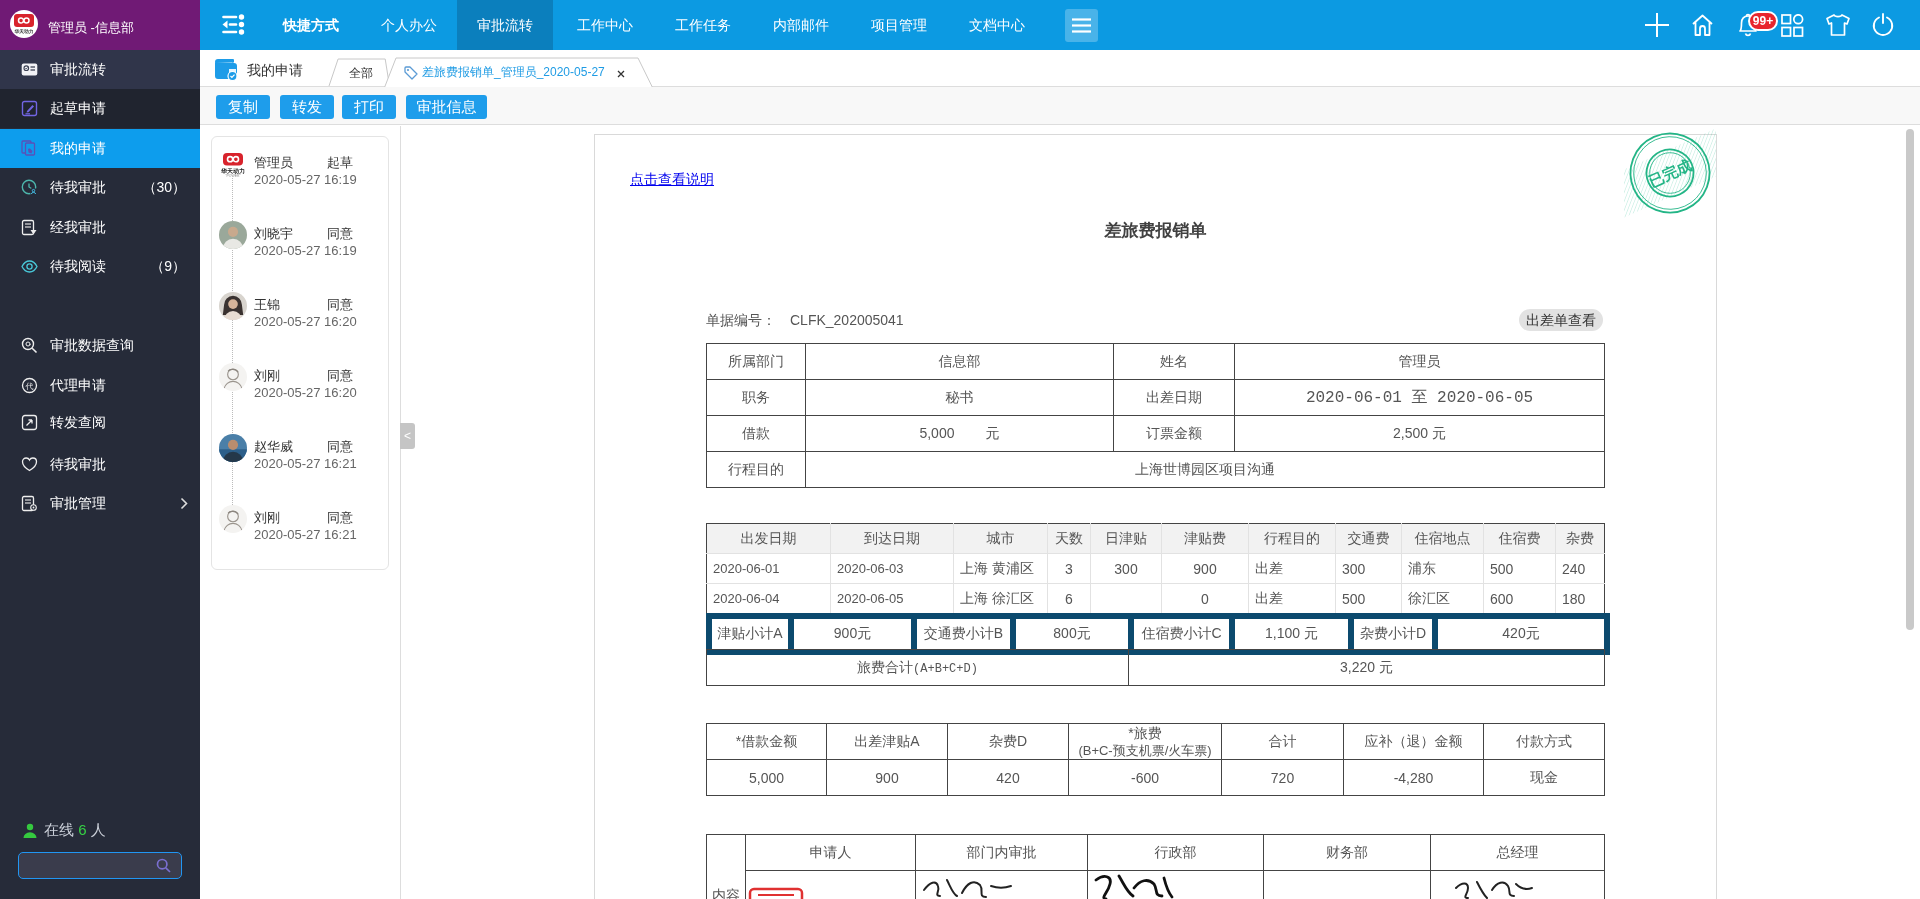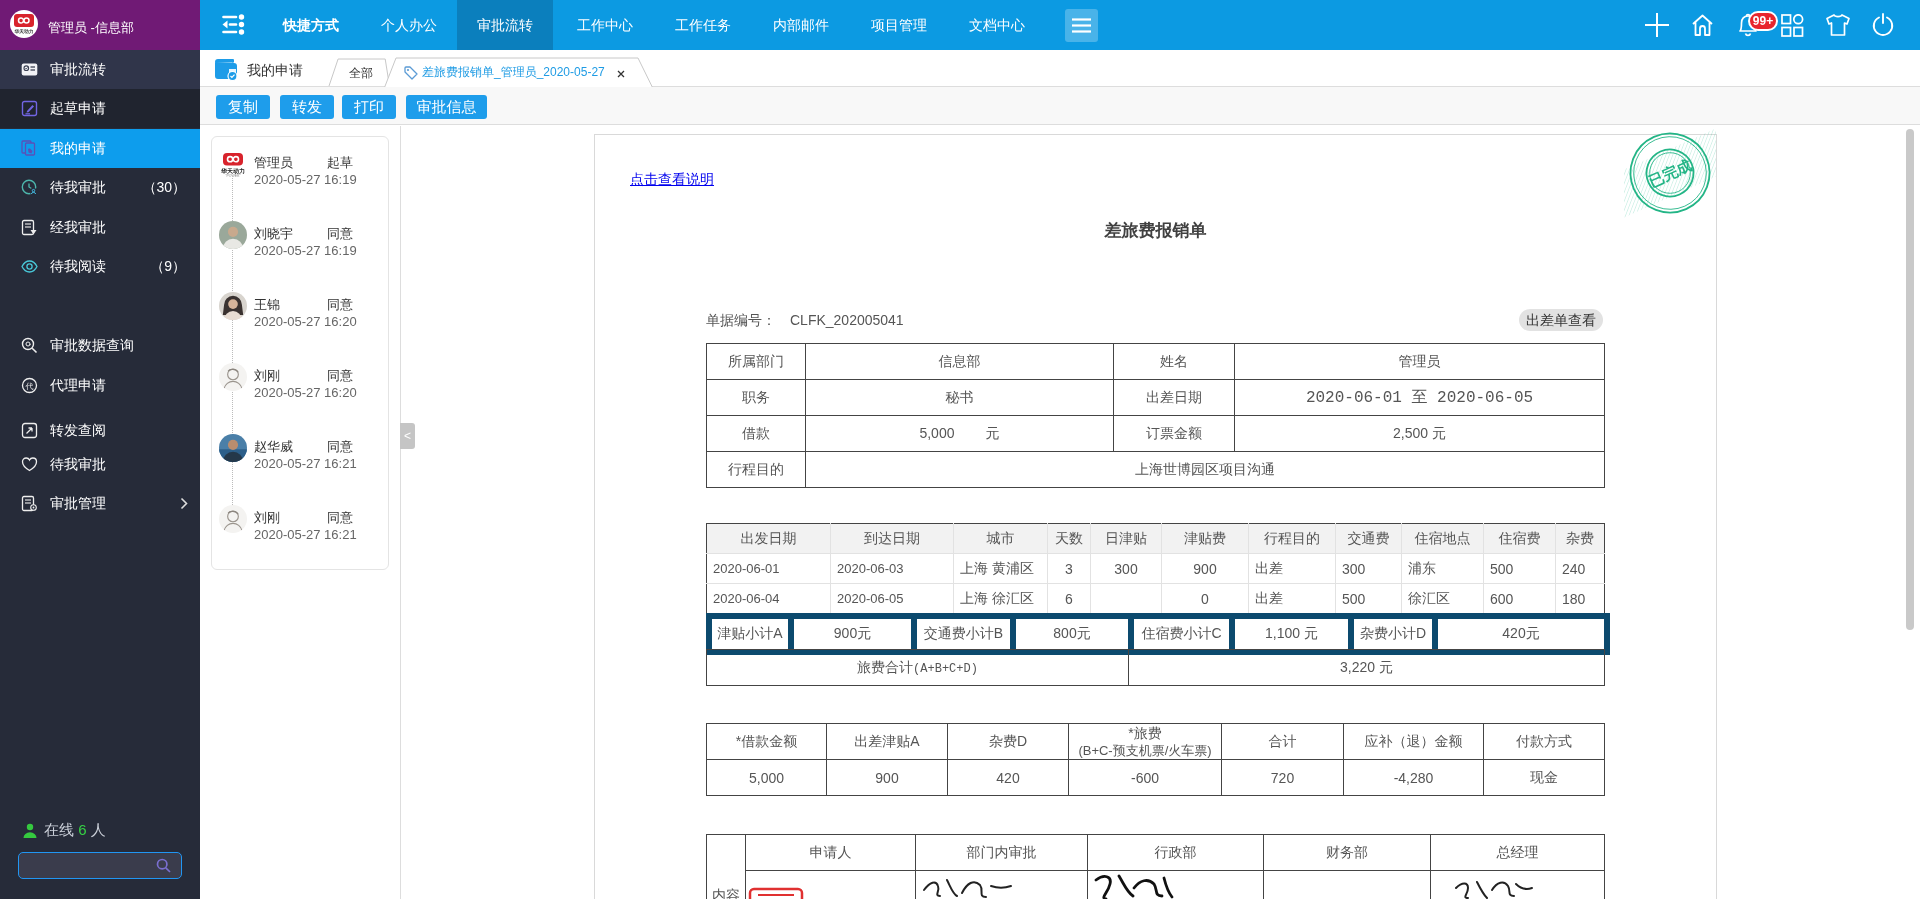--- a/index.html
+++ b/index.html
@@ -208,21 +208,21 @@
       </svg>
     <span class="tx">审批数据查询</span>
   </div>
   <div class="sitem" style="position:absolute;top:315.5px;width:200px;height:39.5px;line-height:39.5px;">
     <svg class="ic" viewBox="0 0 17 17">
         <circle cx="8.5" cy="8.5" r="7" stroke="#eee" stroke-width="1.3" fill="none"></circle>
         <text x="8.5" y="11.5" text-anchor="middle" font-size="8" fill="#eee">代</text>
       </svg>
     <span class="tx">代理申请</span>
   </div>
-  <div class="sitem" style="position:absolute;top:361px;width:164px;height:39.5px;line-height:39.5px;">
+  <div class="sitem" style="position:absolute;top:353px;width:164px;height:39.5px;line-height:39.5px;">
     <svg class="ic" viewBox="0 0 17 17">
         <rect x="1.5" y="1.5" width="14" height="14" rx="2.5" stroke="#eee" stroke-width="1.3" fill="none"></rect>
         <path d="M5.5 11.5 L11 6 M11 6 L7.5 6 M11 6 L11 9.5" stroke="#eee" stroke-width="1.3" fill="none"></path>
       </svg>
     <span class="tx">转发查阅</span>
   </div>
   <div class="sitem" style="position:absolute;top:394.5px;width:200px;height:39.5px;line-height:39.5px;">
     <svg class="ic" viewBox="0 0 17 17">
         <path d="M8.5 14.5 C8.5 14.5 1.5 10.5 1.5 5.8 C1.5 3.4 3.3 2 5.2 2 C6.6 2 7.9 2.8 8.5 4 C9.1 2.8 10.4 2 11.8 2 C13.7 2 15.5 3.4 15.5 5.8 C15.5 10.5 8.5 14.5 8.5 14.5 Z" stroke="#eee" stroke-width="1.3" fill="none"></path>
       </svg>

